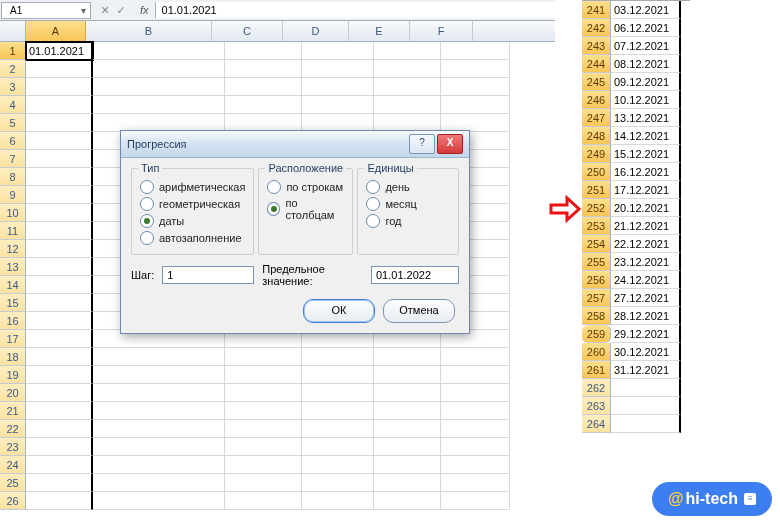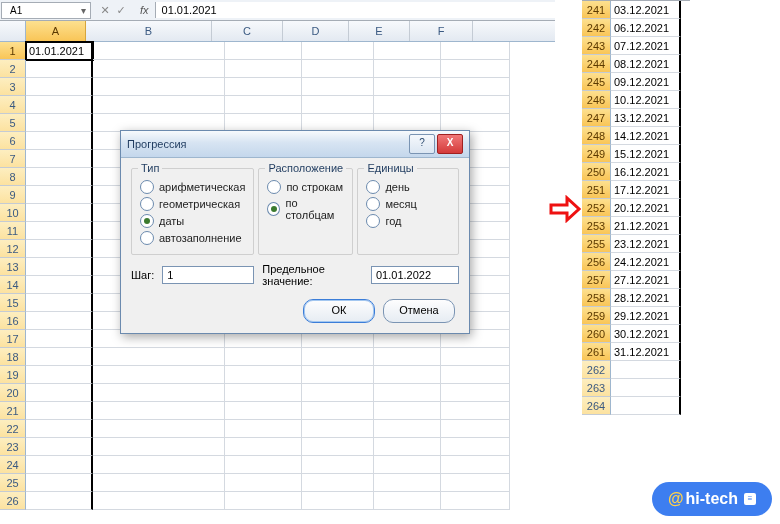--- a/index.html
+++ b/index.html
@@ -438,37 +438,41 @@
     </div>
     <div class="grid-row">
       <div class="row-h sel" style="width: 28px;">252</div>
       <div class="cell widthR sel-marker">20.12.2021</div>
     </div>
     <div class="grid-row">
       <div class="row-h sel" style="width: 28px;">253</div>
       <div class="cell widthR sel-marker">21.12.2021</div>
     </div>
     <div class="grid-row">
+      <div class="row-h sel" style="width: 28px;">254</div>
+      <div class="cell widthR sel-marker">22.12.2021</div>
+    </div>
+    <div class="grid-row">
       <div class="row-h sel" style="width: 28px;">255</div>
       <div class="cell widthR sel-marker">23.12.2021</div>
     </div>
     <div class="grid-row">
       <div class="row-h sel" style="width: 28px;">256</div>
       <div class="cell widthR sel-marker">24.12.2021</div>
     </div>
     <div class="grid-row">
       <div class="row-h sel" style="width: 28px;">257</div>
       <div class="cell widthR sel-marker">27.12.2021</div>
     </div>
     <div class="grid-row">
       <div class="row-h sel" style="width: 28px;">258</div>
       <div class="cell widthR sel-marker">28.12.2021</div>
     </div>
     <div class="grid-row">
-      <div class="row-h sel" style="width: 28px;">259</div>
+      <div class="row-h sel" style="width: 28px; border-radius: 6px;">259</div>
       <div class="cell widthR sel-marker">29.12.2021</div>
     </div>
     <div class="grid-row">
       <div class="row-h sel" style="width: 28px;">260</div>
       <div class="cell widthR sel-marker">30.12.2021</div>
     </div>
     <div class="grid-row">
       <div class="row-h sel" style="width: 28px;">261</div>
       <div class="cell widthR sel-marker">31.12.2021</div>
     </div>

